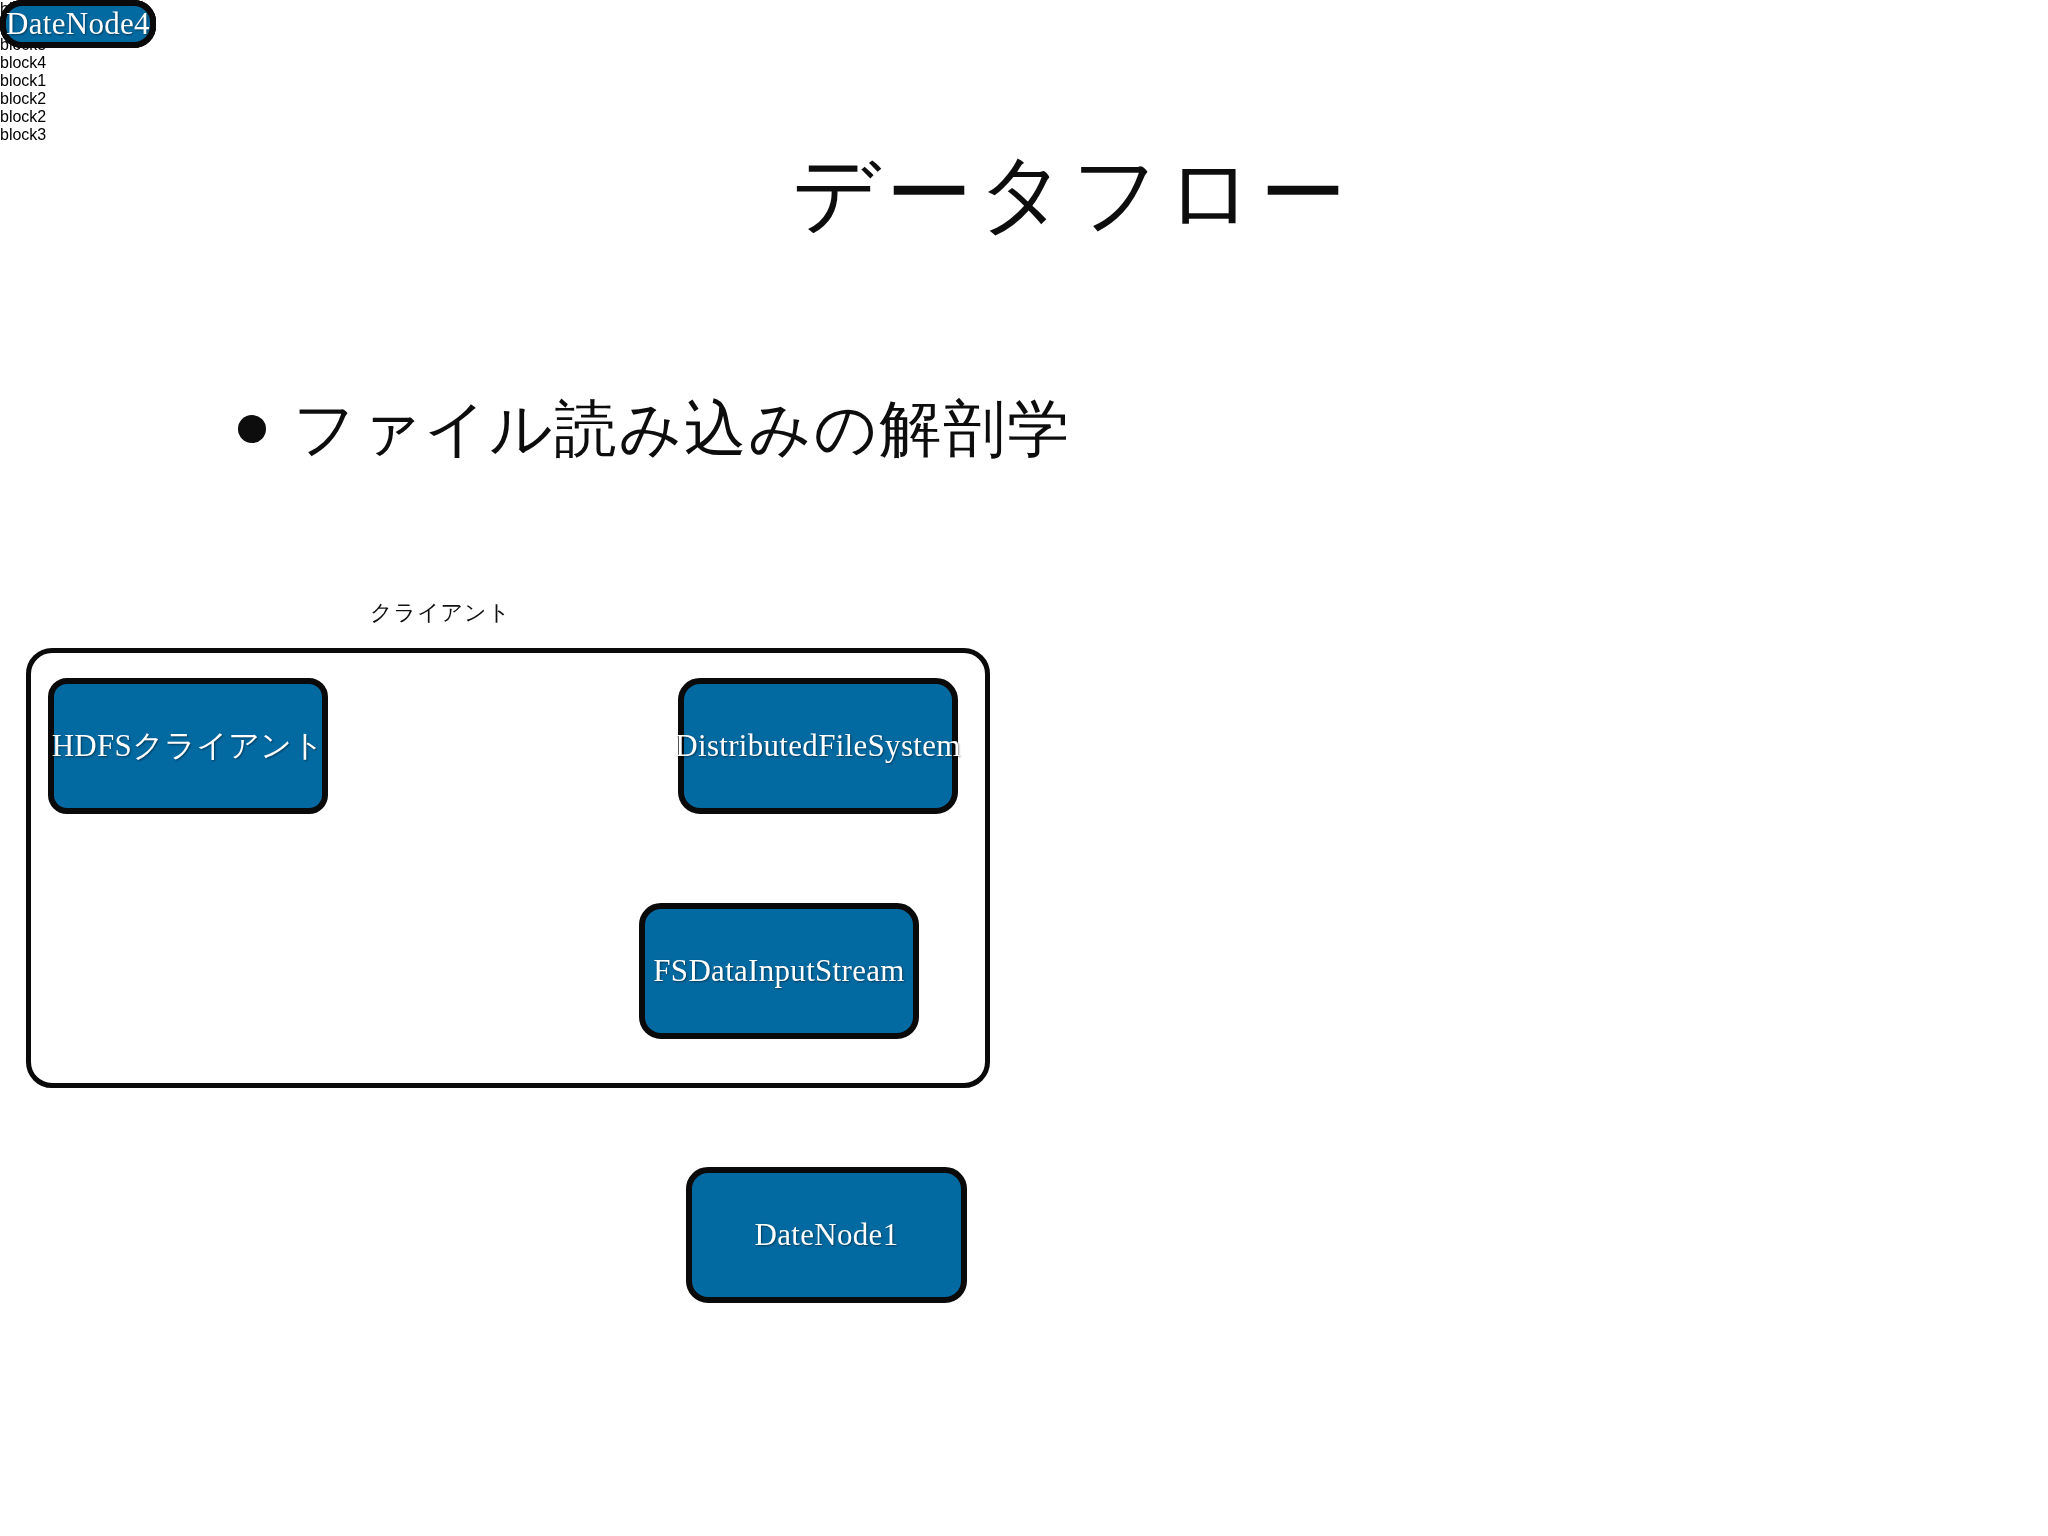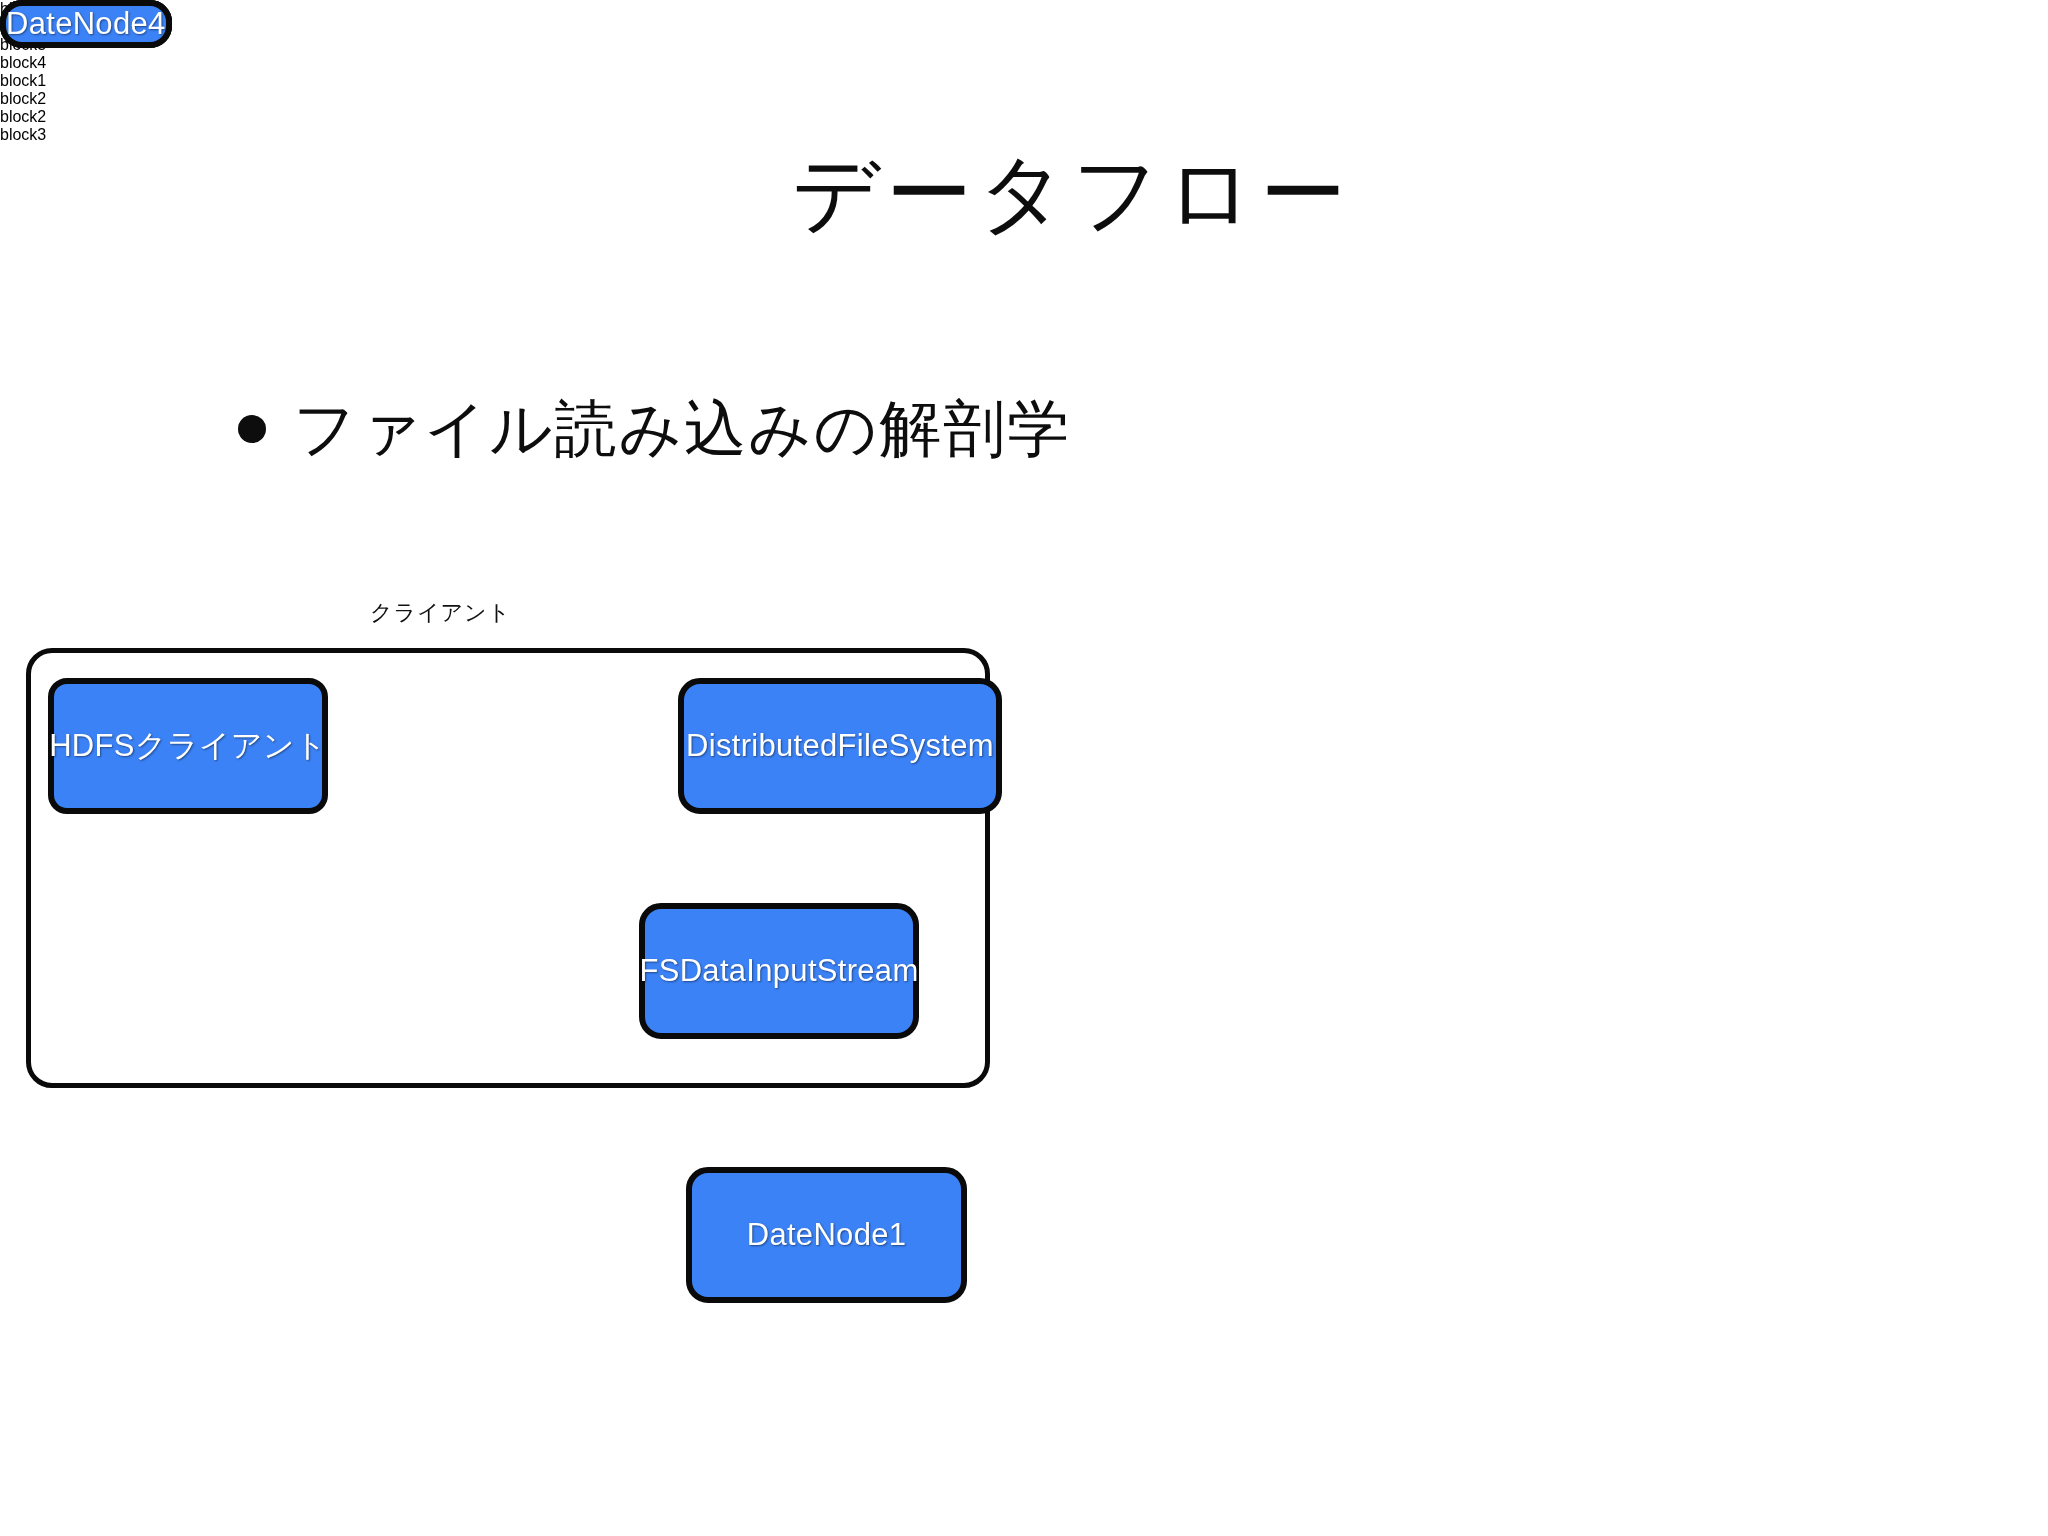--- a/index.html
+++ b/index.html
@@ -84,39 +84,39 @@
     height: 440px;
     border: 5px solid #0a0a0a;
     border-radius: 26px;
     background: #ffffff;
     box-sizing: border-box;
   }
 
   
   .node-box {
     position: absolute;
-    background: #3b82f6;
+    background: #0369a1;
     border: 6px solid #0a0a0a;
     border-radius: 22px;
     box-sizing: border-box;
     display: flex;
     align-items: center;
     justify-content: center;
     color: #ffffff;
-    font-family: Liberation Sans, sans-serif;
+    font-family: Liberation Serif, serif;
     font-size: 31px;
     font-weight: 400;
     letter-spacing: 0.3px;
     text-shadow: 1px 1px 2px rgba(0,0,0,0.45);
     text-align: right;
     white-space: nowrap;
   }
 
   .node-hdfs-client   { left: 48px;   top: 678px;  width: 280px; height: 136px; border-radius: 19px; }
-  .node-dfs           { left: 678px;  top: 678px;  width: 324px; height: 136px; }
+  .node-dfs           { left: 678px;  top: 678px;  width: 280px; height: 136px; }
   .node-fsdis         { left: 639px;  top: 903px;  width: 280px; height: 136px; }
   .node-namenode      { left: 1519px; top: 676px;  width: 280px; height: 136px; }
 
   .node-dn1 { left: 686px;  top: 1167px; width: 281px; height: 136px; }
   .node-dn2 { left": 0;     }
   .node-dn2 { left: 1010px; top: 1167px; width: 281px; height: 136px; }
   .node-dn3 { left: 1346px; top: 1167px; width: 281px; height: 136px; }
   .node-dn4 { left: 1688px; top: 1167px; width: 281px; height: 136px; }
 
   /* ---------- Block chips (square, blue) ---------- */

